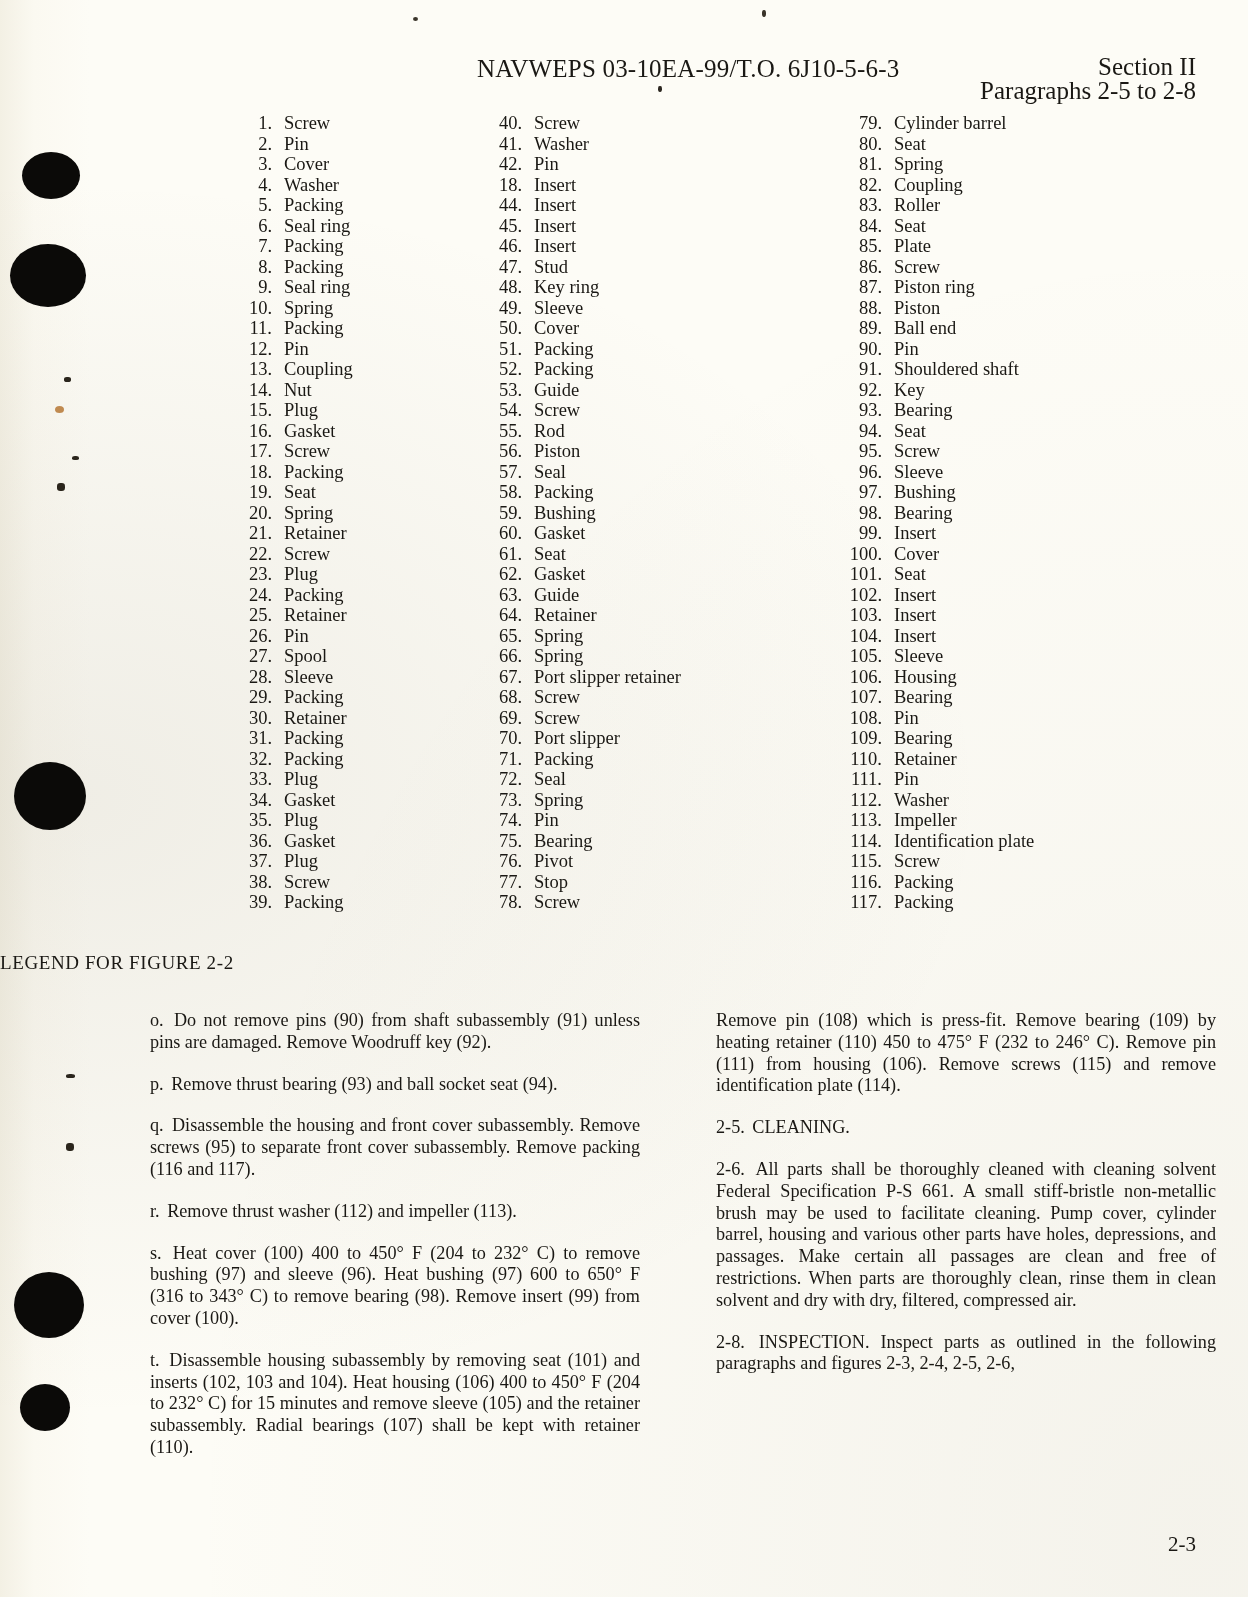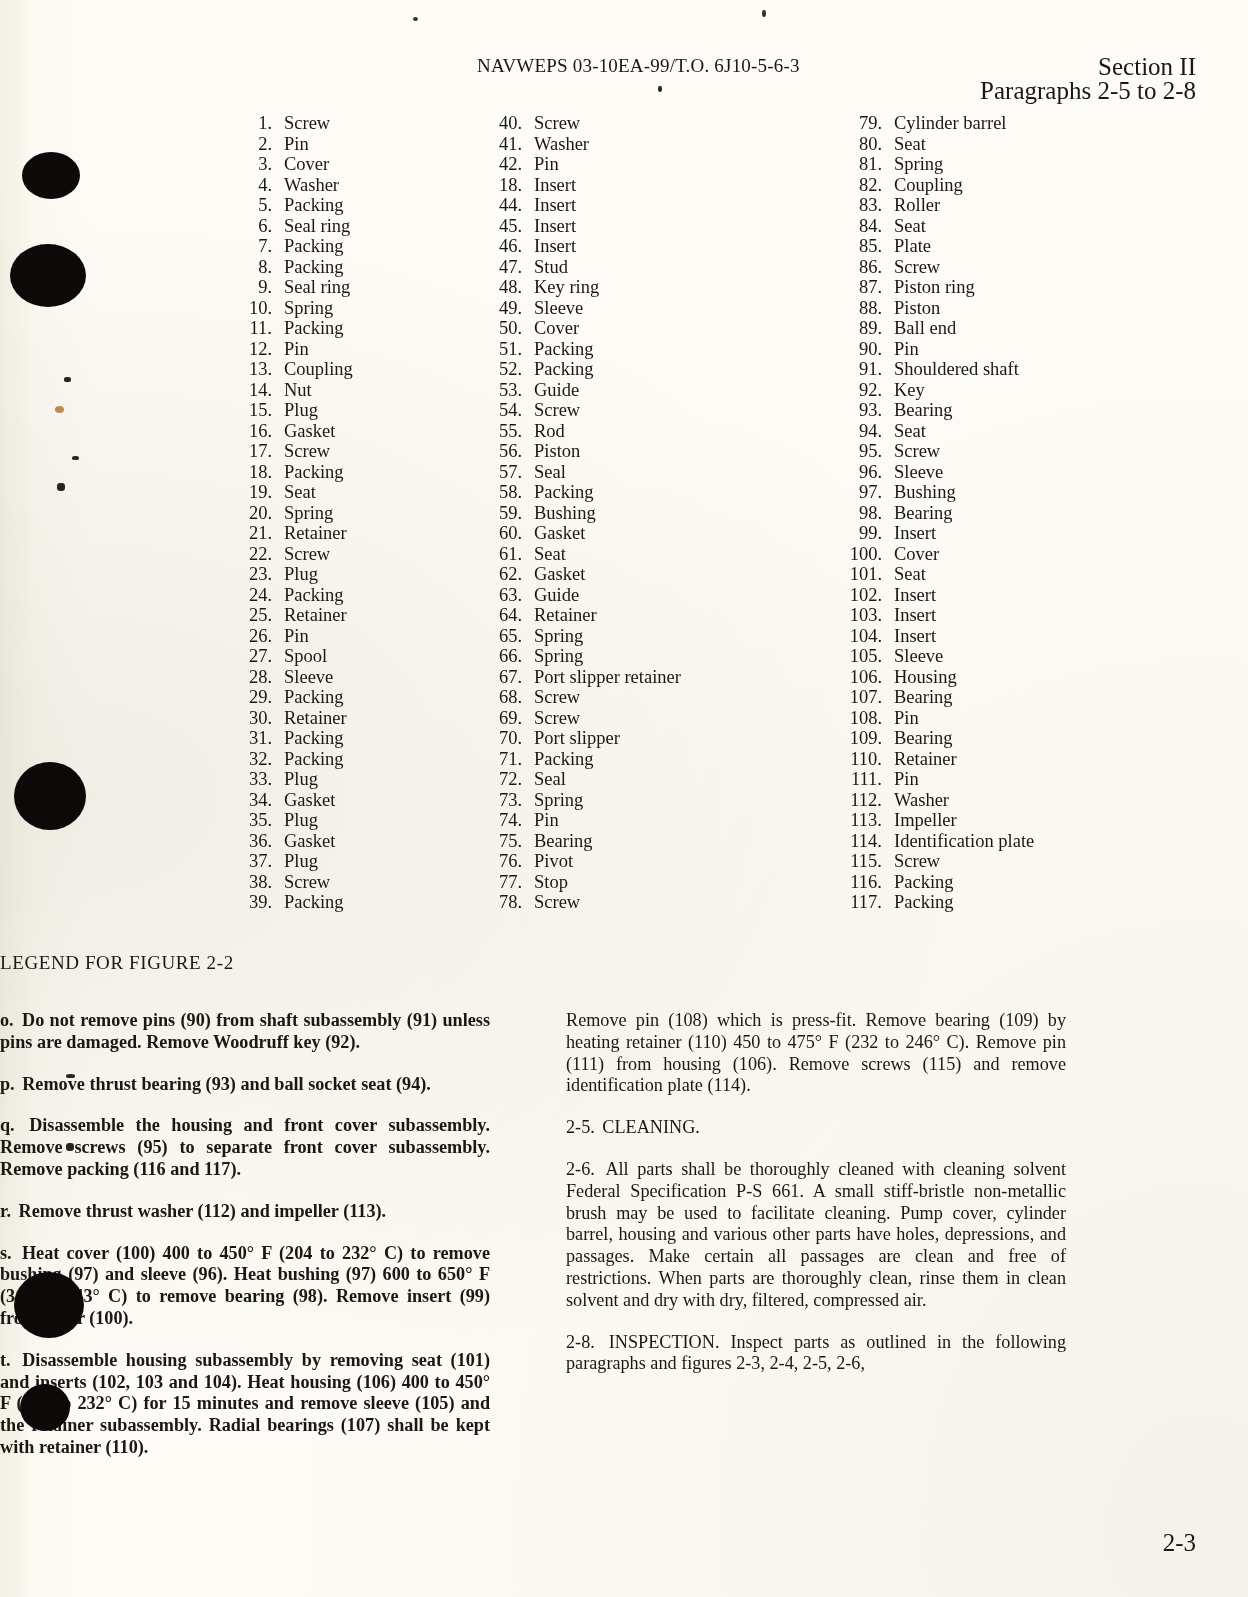--- a/index.html
+++ b/index.html
@@ -55,21 +55,21 @@
     top: 55px;
     left: 0;
     right: 0;
     height: 50px;
     z-index: 2;
   }
   .hdr-center {
     position: absolute;
     left: 477px;
     top: 0;
-    font-size: 19px;
+    font-size: 25px;
     letter-spacing: .2px;
     white-space: nowrap;
     text-align: right;
   }
   .hdr-right {
     position: absolute;
     right: 52px;
     top: 0;
     text-align: right;
     font-size: 25px;
@@ -144,40 +144,40 @@
     left: 0;
     right: 0;
     z-index: 2;
     display: flex;
   }
   .body-col {
     font-size: 18.2px;
     line-height: 21.8px;
     text-align: justify;
   }
-  .body-col.left  { width: 490px; font-weight: bold; }
+  .body-col.left  { margin-left: 150px; width: 490px; }
   .body-col.right { margin-left: 76px;  width: 500px; }
 
   .para {
     margin: 0 0 20px 0;
     text-align: justify;
     text-justify: inter-word;
     hyphens: manual;
   }
   .para .lead {
     margin-right: 3px;
   }
   .para:last-child { margin-bottom: 0; }
 
   
   .folio {
     position: absolute;
     right: 52px;
     bottom: 40px;
-    font-size: 25px;
+    font-size: 21px;
     z-index: 2;
   }
 </style>
 </head>
 <body>
 
 <div id="page">
 
   <div class="punch" style="left:22px; top:152px; width:58px; height:47px;"></div>
   <div class="punch" style="left:10px; top:244px; width:76px; height:63px;"></div>

